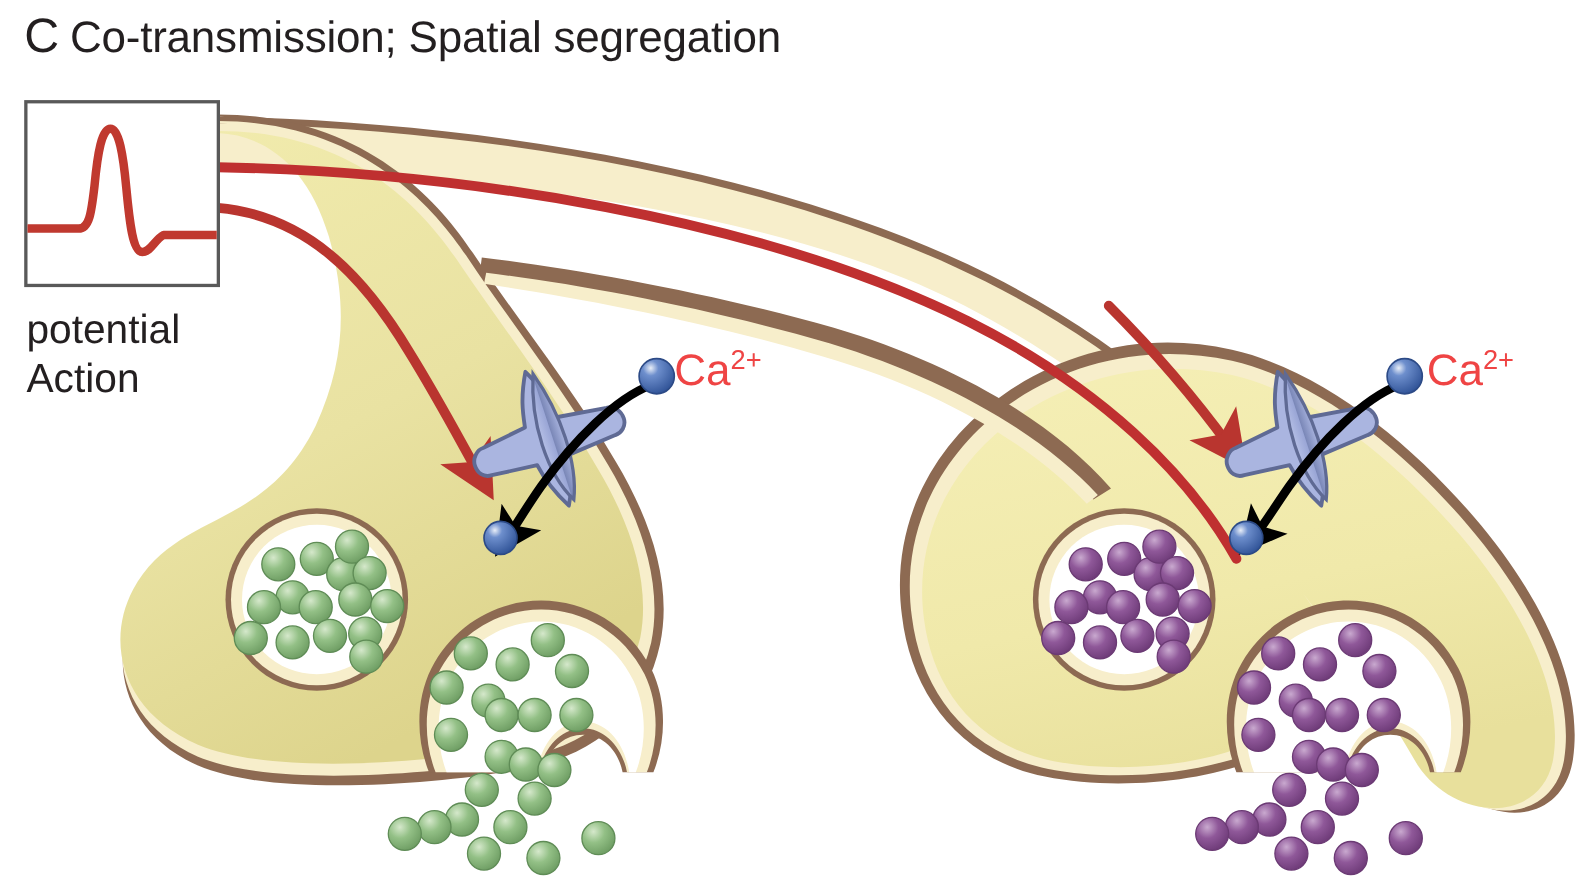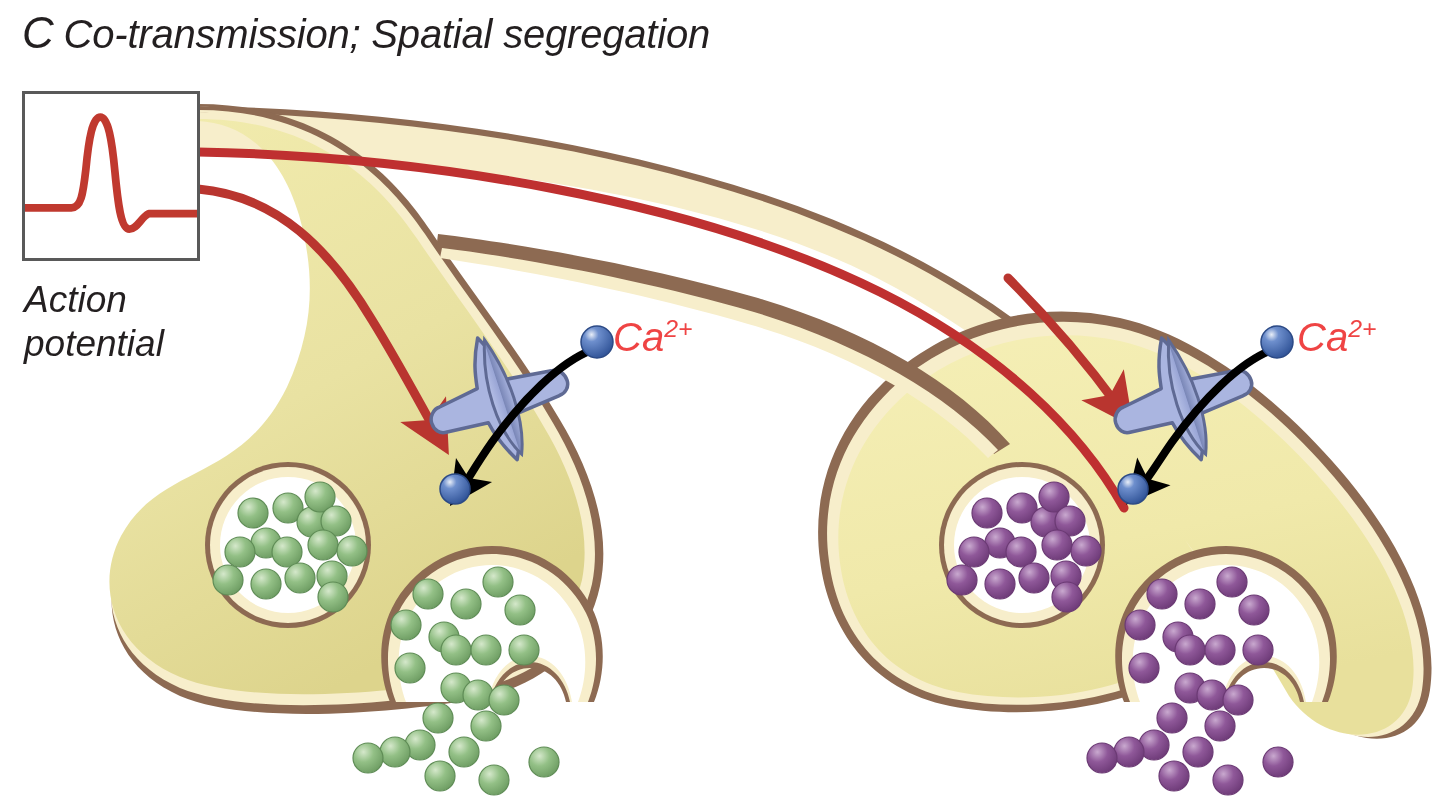--- a/index.html
+++ b/index.html
@@ -1,18 +1,18 @@
 <!DOCTYPE html>
 <html><head>
 <meta charset="utf-8">
 <style>
   html,body{margin:0;padding:0;background:#ffffff;}
   body{width:1440px;height:809px;position:relative;overflow:hidden;
        font-family:"Liberation Sans","DejaVu Sans",sans-serif;color:#231f20;}
-  #figure{position:absolute;inset:0;width:1440px;height:595px;font-style:italic;}
+  #figure{position:absolute;inset:0;width:1440px;height:595px;}
   .fig-title{position:absolute;left:22px;top:8px;font-size:40px;letter-spacing:-0.2px;
              white-space:nowrap;color:#231f20;}
   .fig-title .panel-letter{font-size:44px;margin-right:10px;}
   .ap-box{position:absolute;left:22px;top:91px;width:178px;height:170px;
           border:3px solid #595959;background:#ffffff;box-sizing:border-box;}
   .ap-box svg{display:block;width:100%;height:100%;}
   .ap-label{position:absolute;left:24px;top:278px;width:230px;font-size:37px;
             line-height:1.18;color:#231f20;}
   .ion-label{position:absolute;font-size:40px;color:#ef4444;white-space:nowrap;}
   .ion-label sup{font-size:0.62em;vertical-align:super;line-height:0;}
@@ -373,22 +373,22 @@
                C 58 118, 60 104, 63 78
                C 66 46, 70 24, 78 24
                C 86 24, 90 48, 93 80
                C 96 112, 99 140, 108 140
                C 116 140, 120 128, 128 124
                L 178 124" fill="none" stroke="#c0392f" stroke-width="8" stroke-linecap="round" stroke-linejoin="round"></path>
     </svg>
   </div>
 
   <div class="ap-label">
+    <div>potential</div>
     <div>Action</div>
-    <div>potential</div>
   </div>
 
   <div class="ion-label" id="ca-label-left">
     <span>Ca</span><sup>2+</sup>
   </div>
   <div class="ion-label" id="ca-label-right">
     <span>Ca</span><sup>2+</sup>
   </div>
 
 </div>

